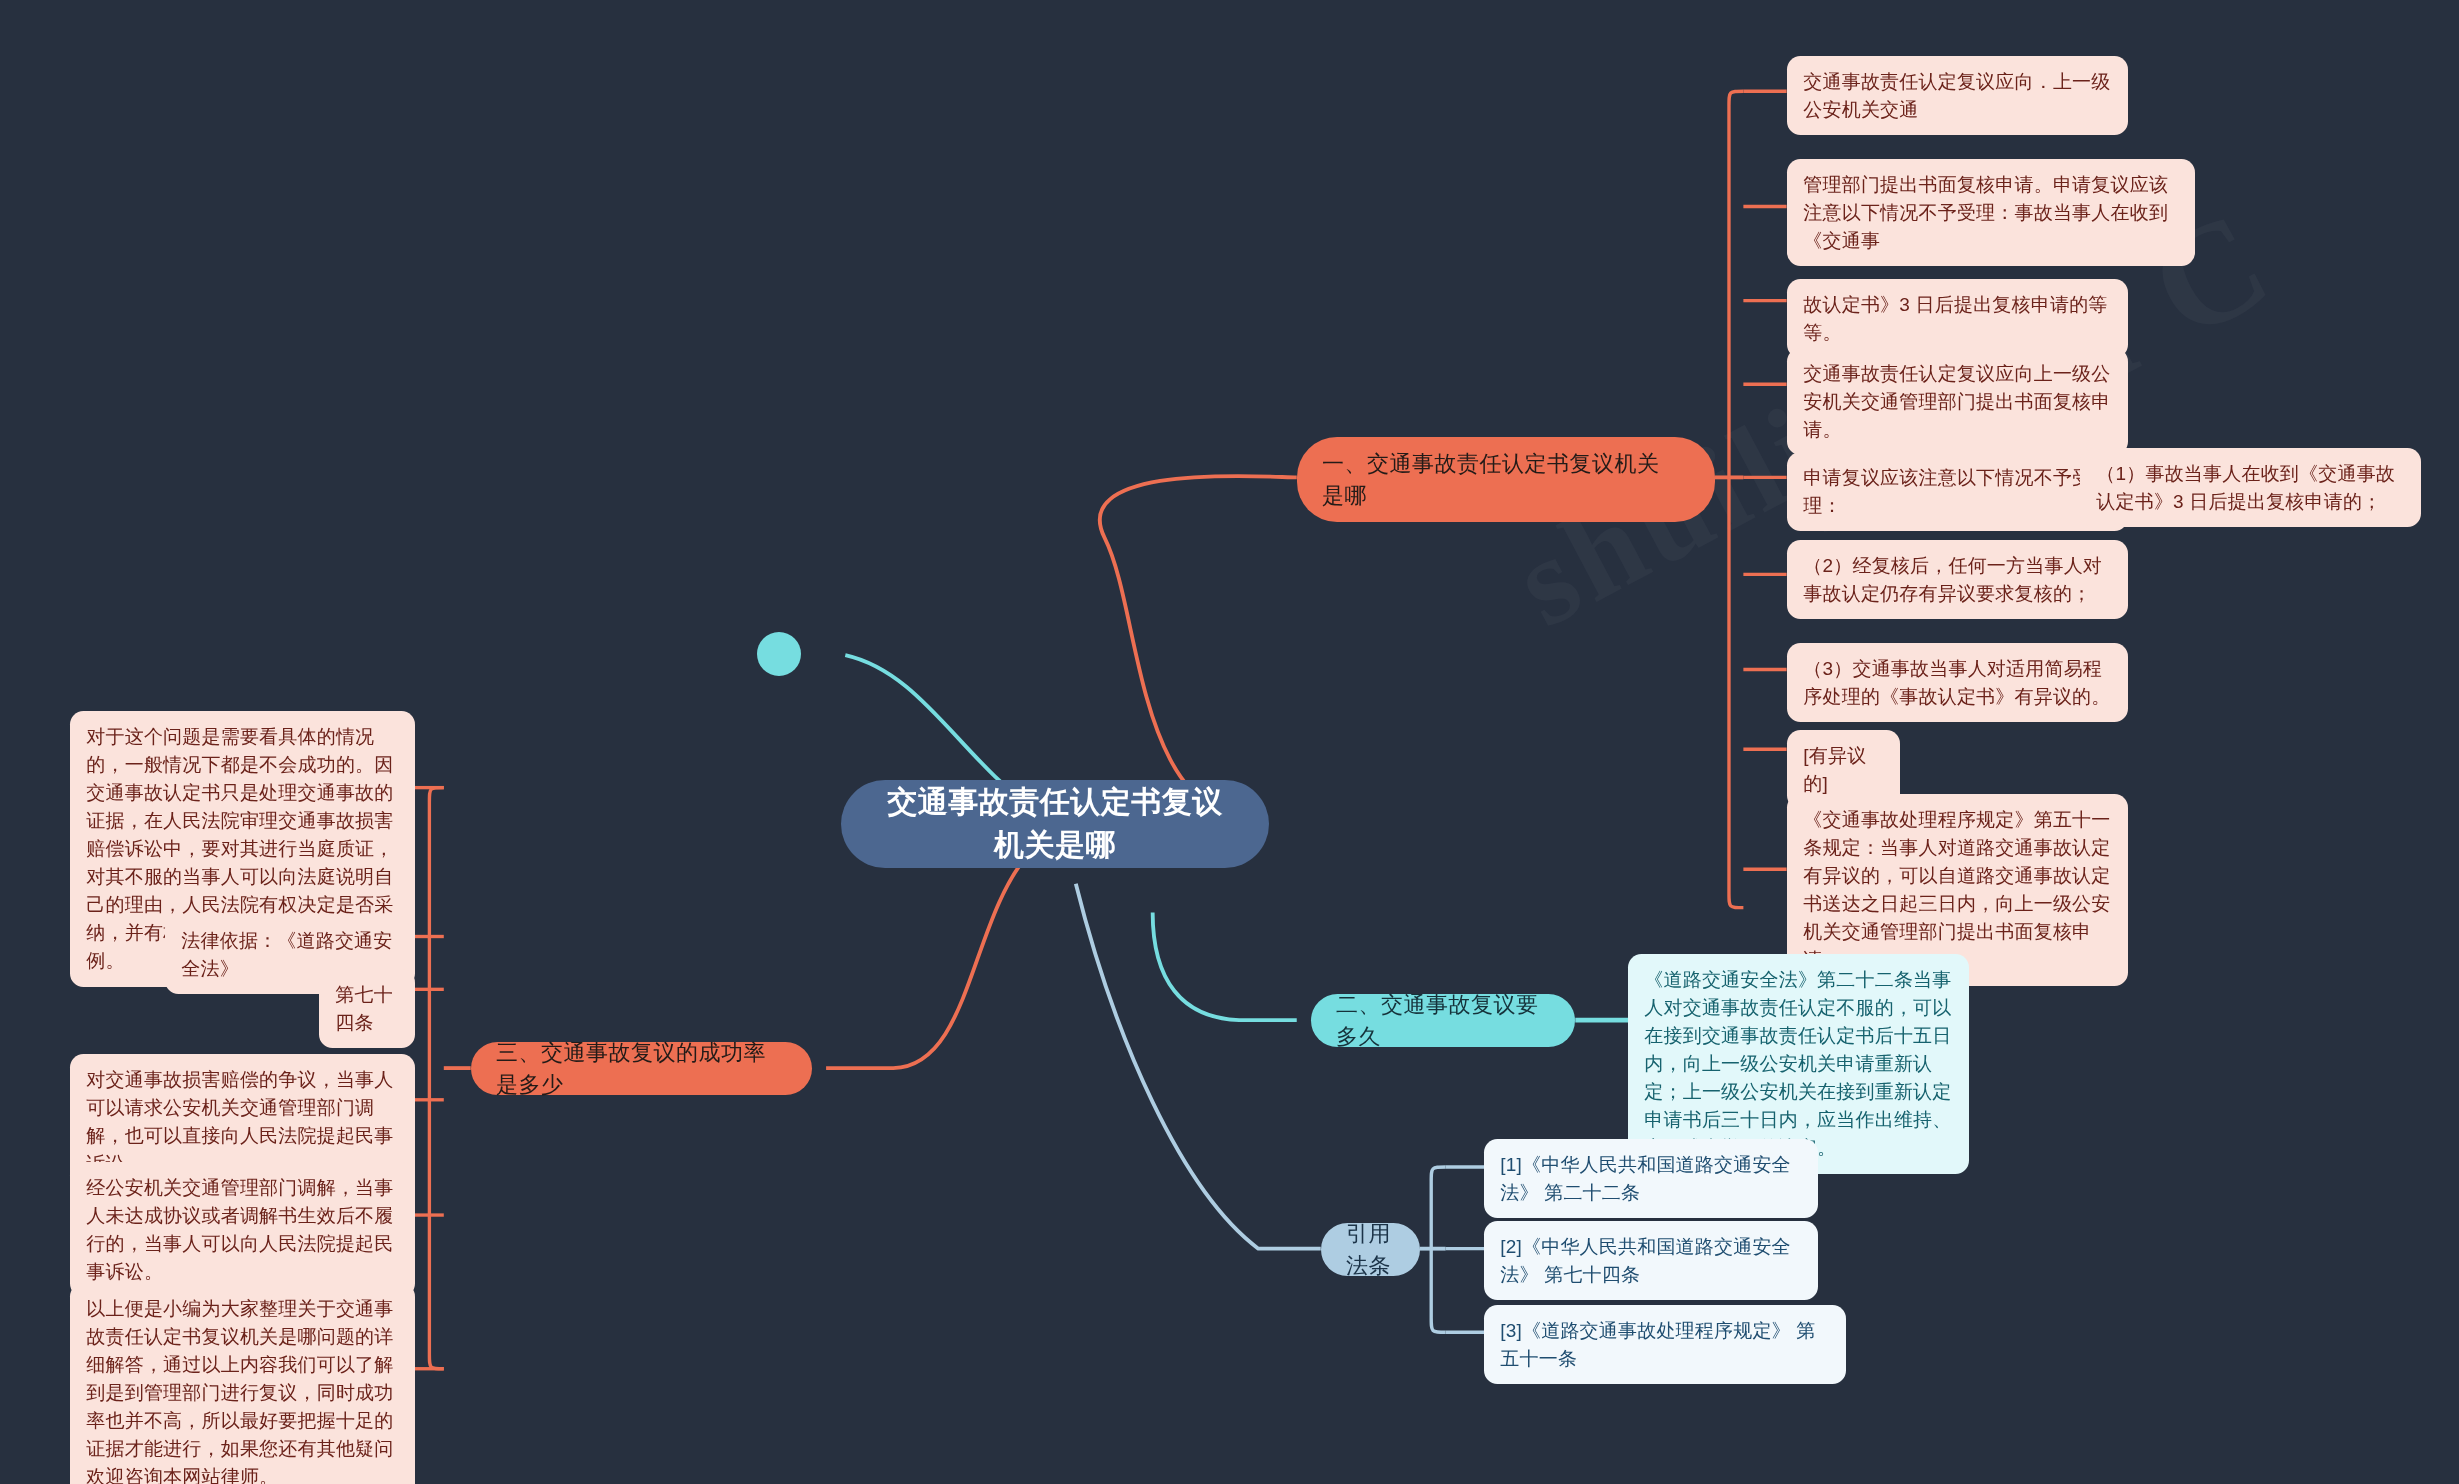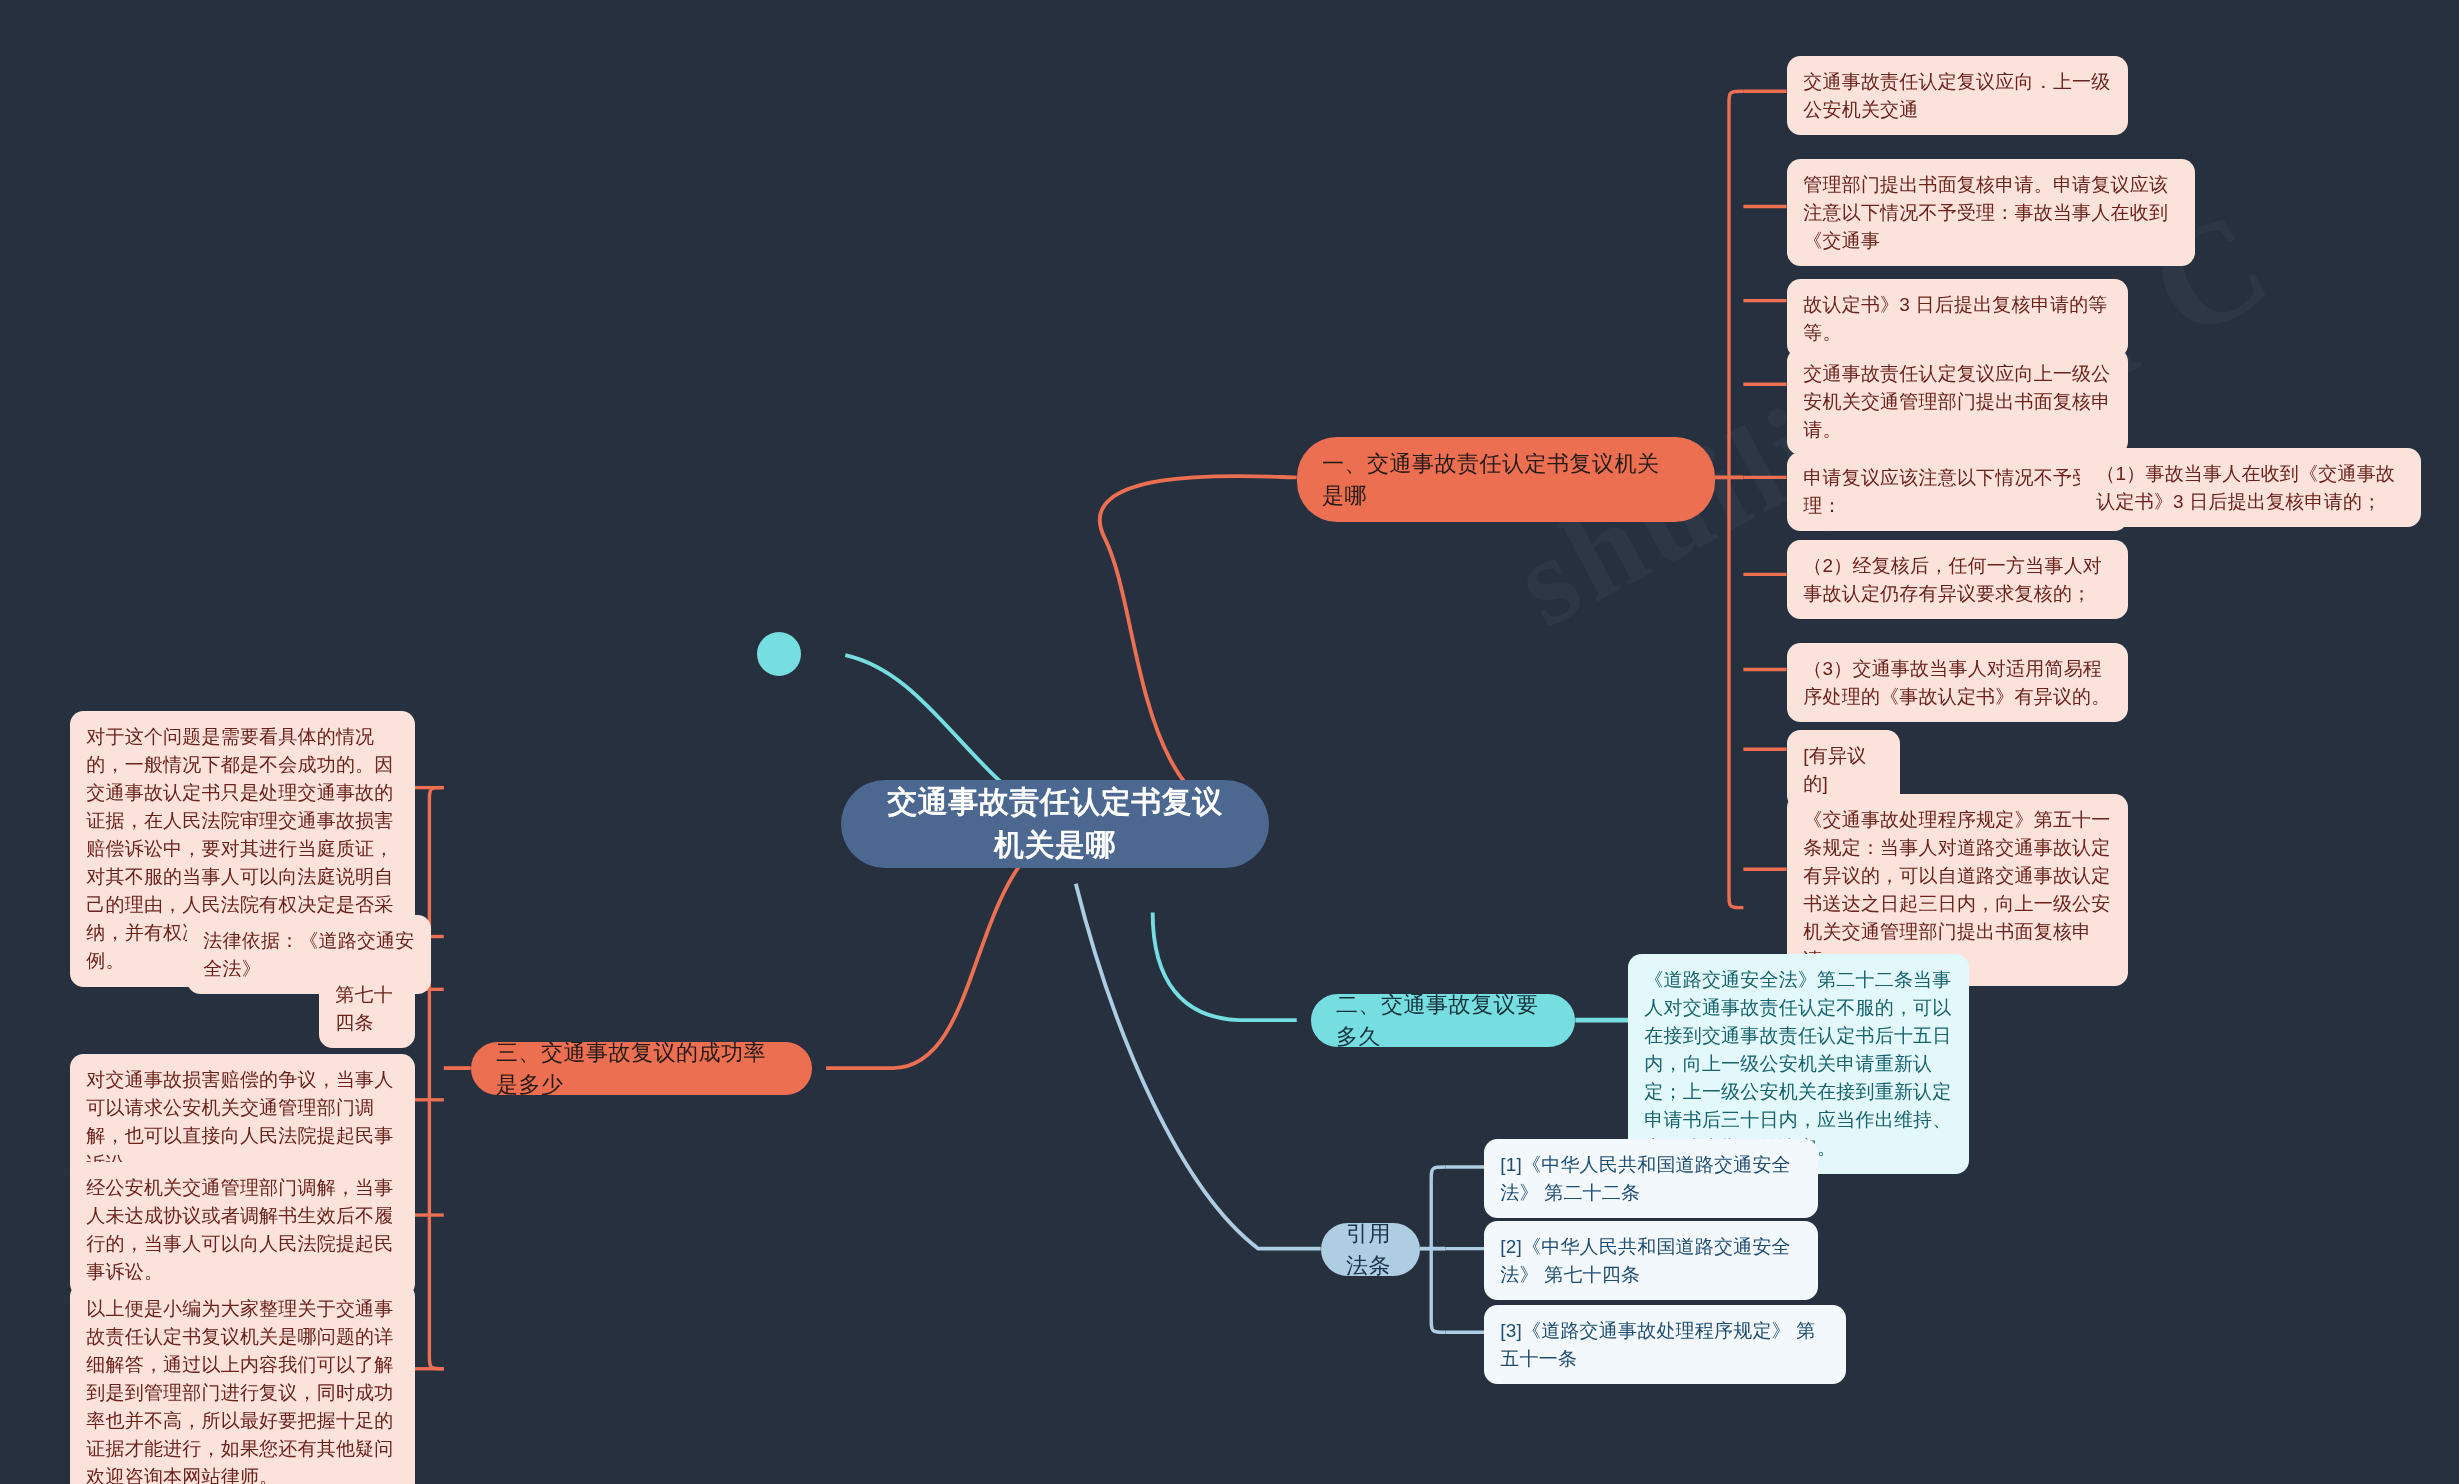--- a/index.html
+++ b/index.html
@@ -232,21 +232,21 @@
     <span>[3]《道路交通事故处理程序规定》 第五十一条</span>
   </div>
 
   <div class="node pill-orange" style="left:471px; top:1042px; width:341px; height:53px; justify-content:center;">
     <span>三、交通事故复议的成功率是多少</span>
   </div>
 
   <div class="node card-pink" style="left:70px; top:711px; width:345px;">
     <span>对于这个问题是需要看具体的情况的，一般情况下都是不会成功的。因交通事故认定书只是处理交通事故的证据，在人民法院审理交通事故损害赔偿诉讼中，要对其进行当庭质证，对其不服的当事人可以向法庭说明自己的理由，人民法院有权决定是否采纳，并有权决定事故的赔偿责任比例。</span>
   </div>
-  <div class="node card-pink" style="left:187px; top:915px; width:244px;">
+  <div class="node card-pink" style="left:165px; top:915px; width:244px;">
     <span>法律依据：《道路交通安全法》</span>
   </div>
   <div class="node card-pink" style="left:319px; top:969px; width:96px;">
     <span>第七十四条</span>
   </div>
   <div class="node card-pink" style="left:70px; top:1054px; width:345px;">
     <span>对交通事故损害赔偿的争议，当事人可以请求公安机关交通管理部门调解，也可以直接向人民法院提起民事诉讼。</span>
   </div>
   <div class="node card-pink" style="left:70px; top:1162px; width:345px;justify-content:flex-end;">
     <span>经公安机关交通管理部门调解，当事人未达成协议或者调解书生效后不履行的，当事人可以向人民法院提起民事诉讼。</span>

